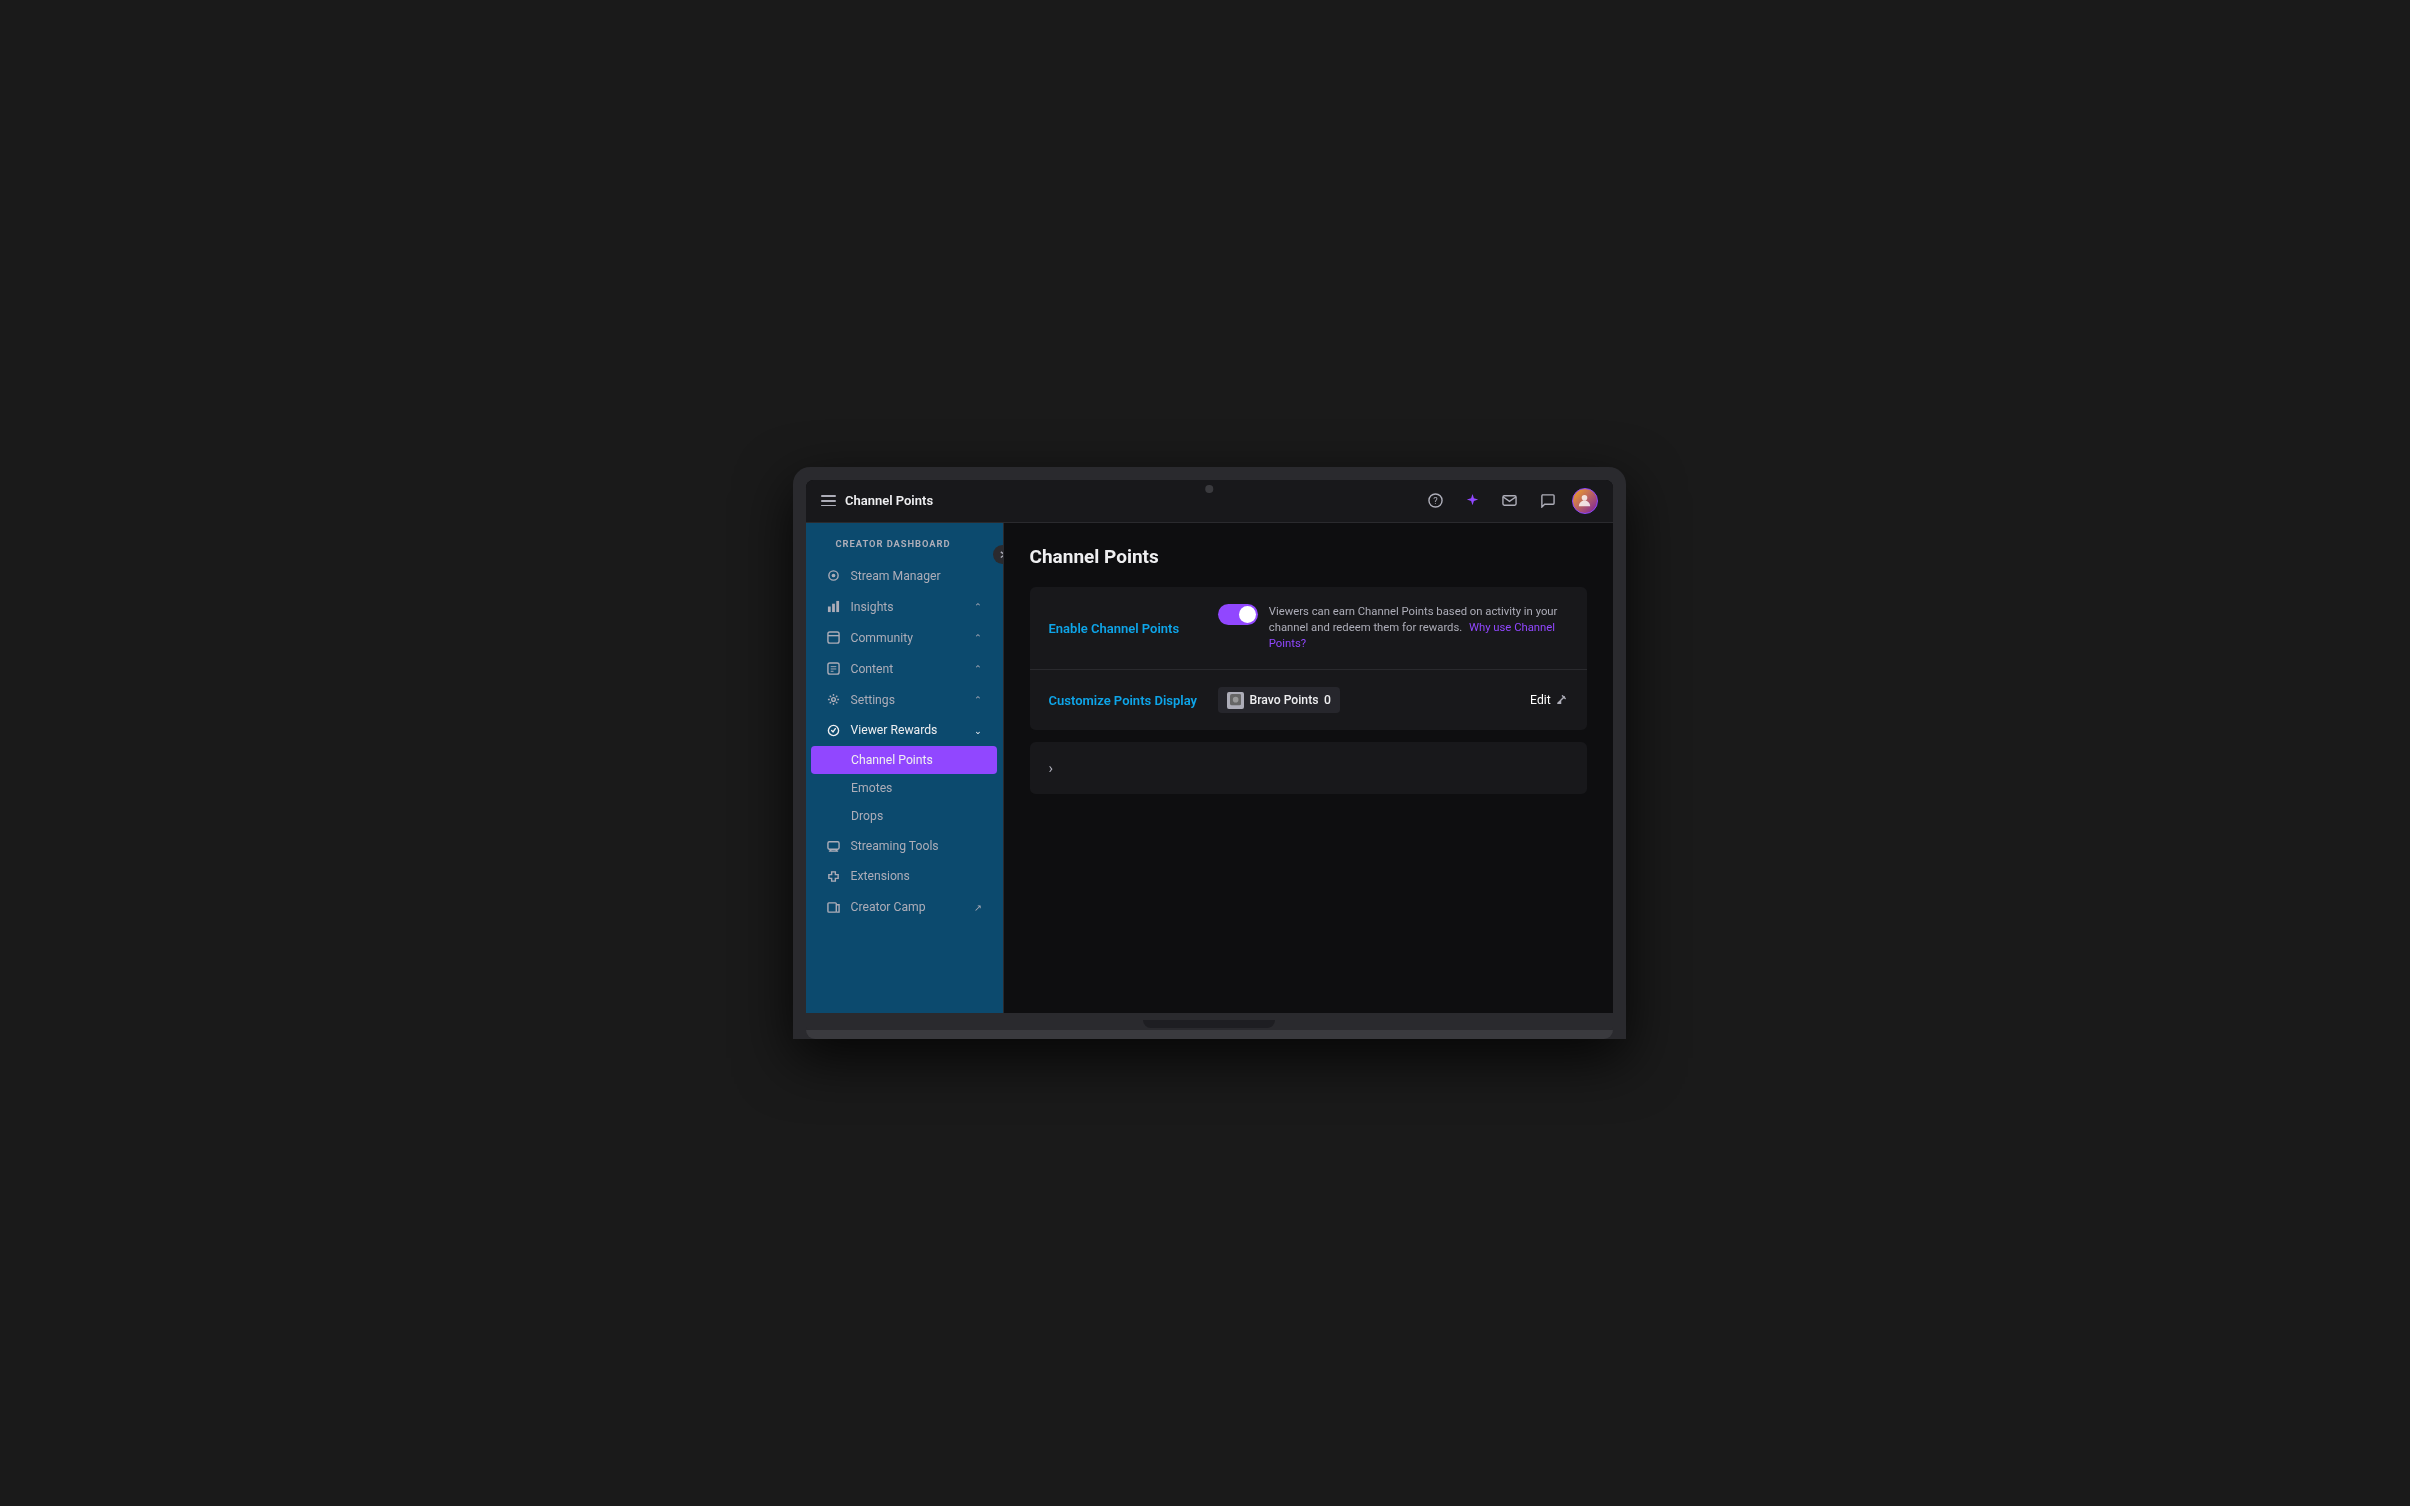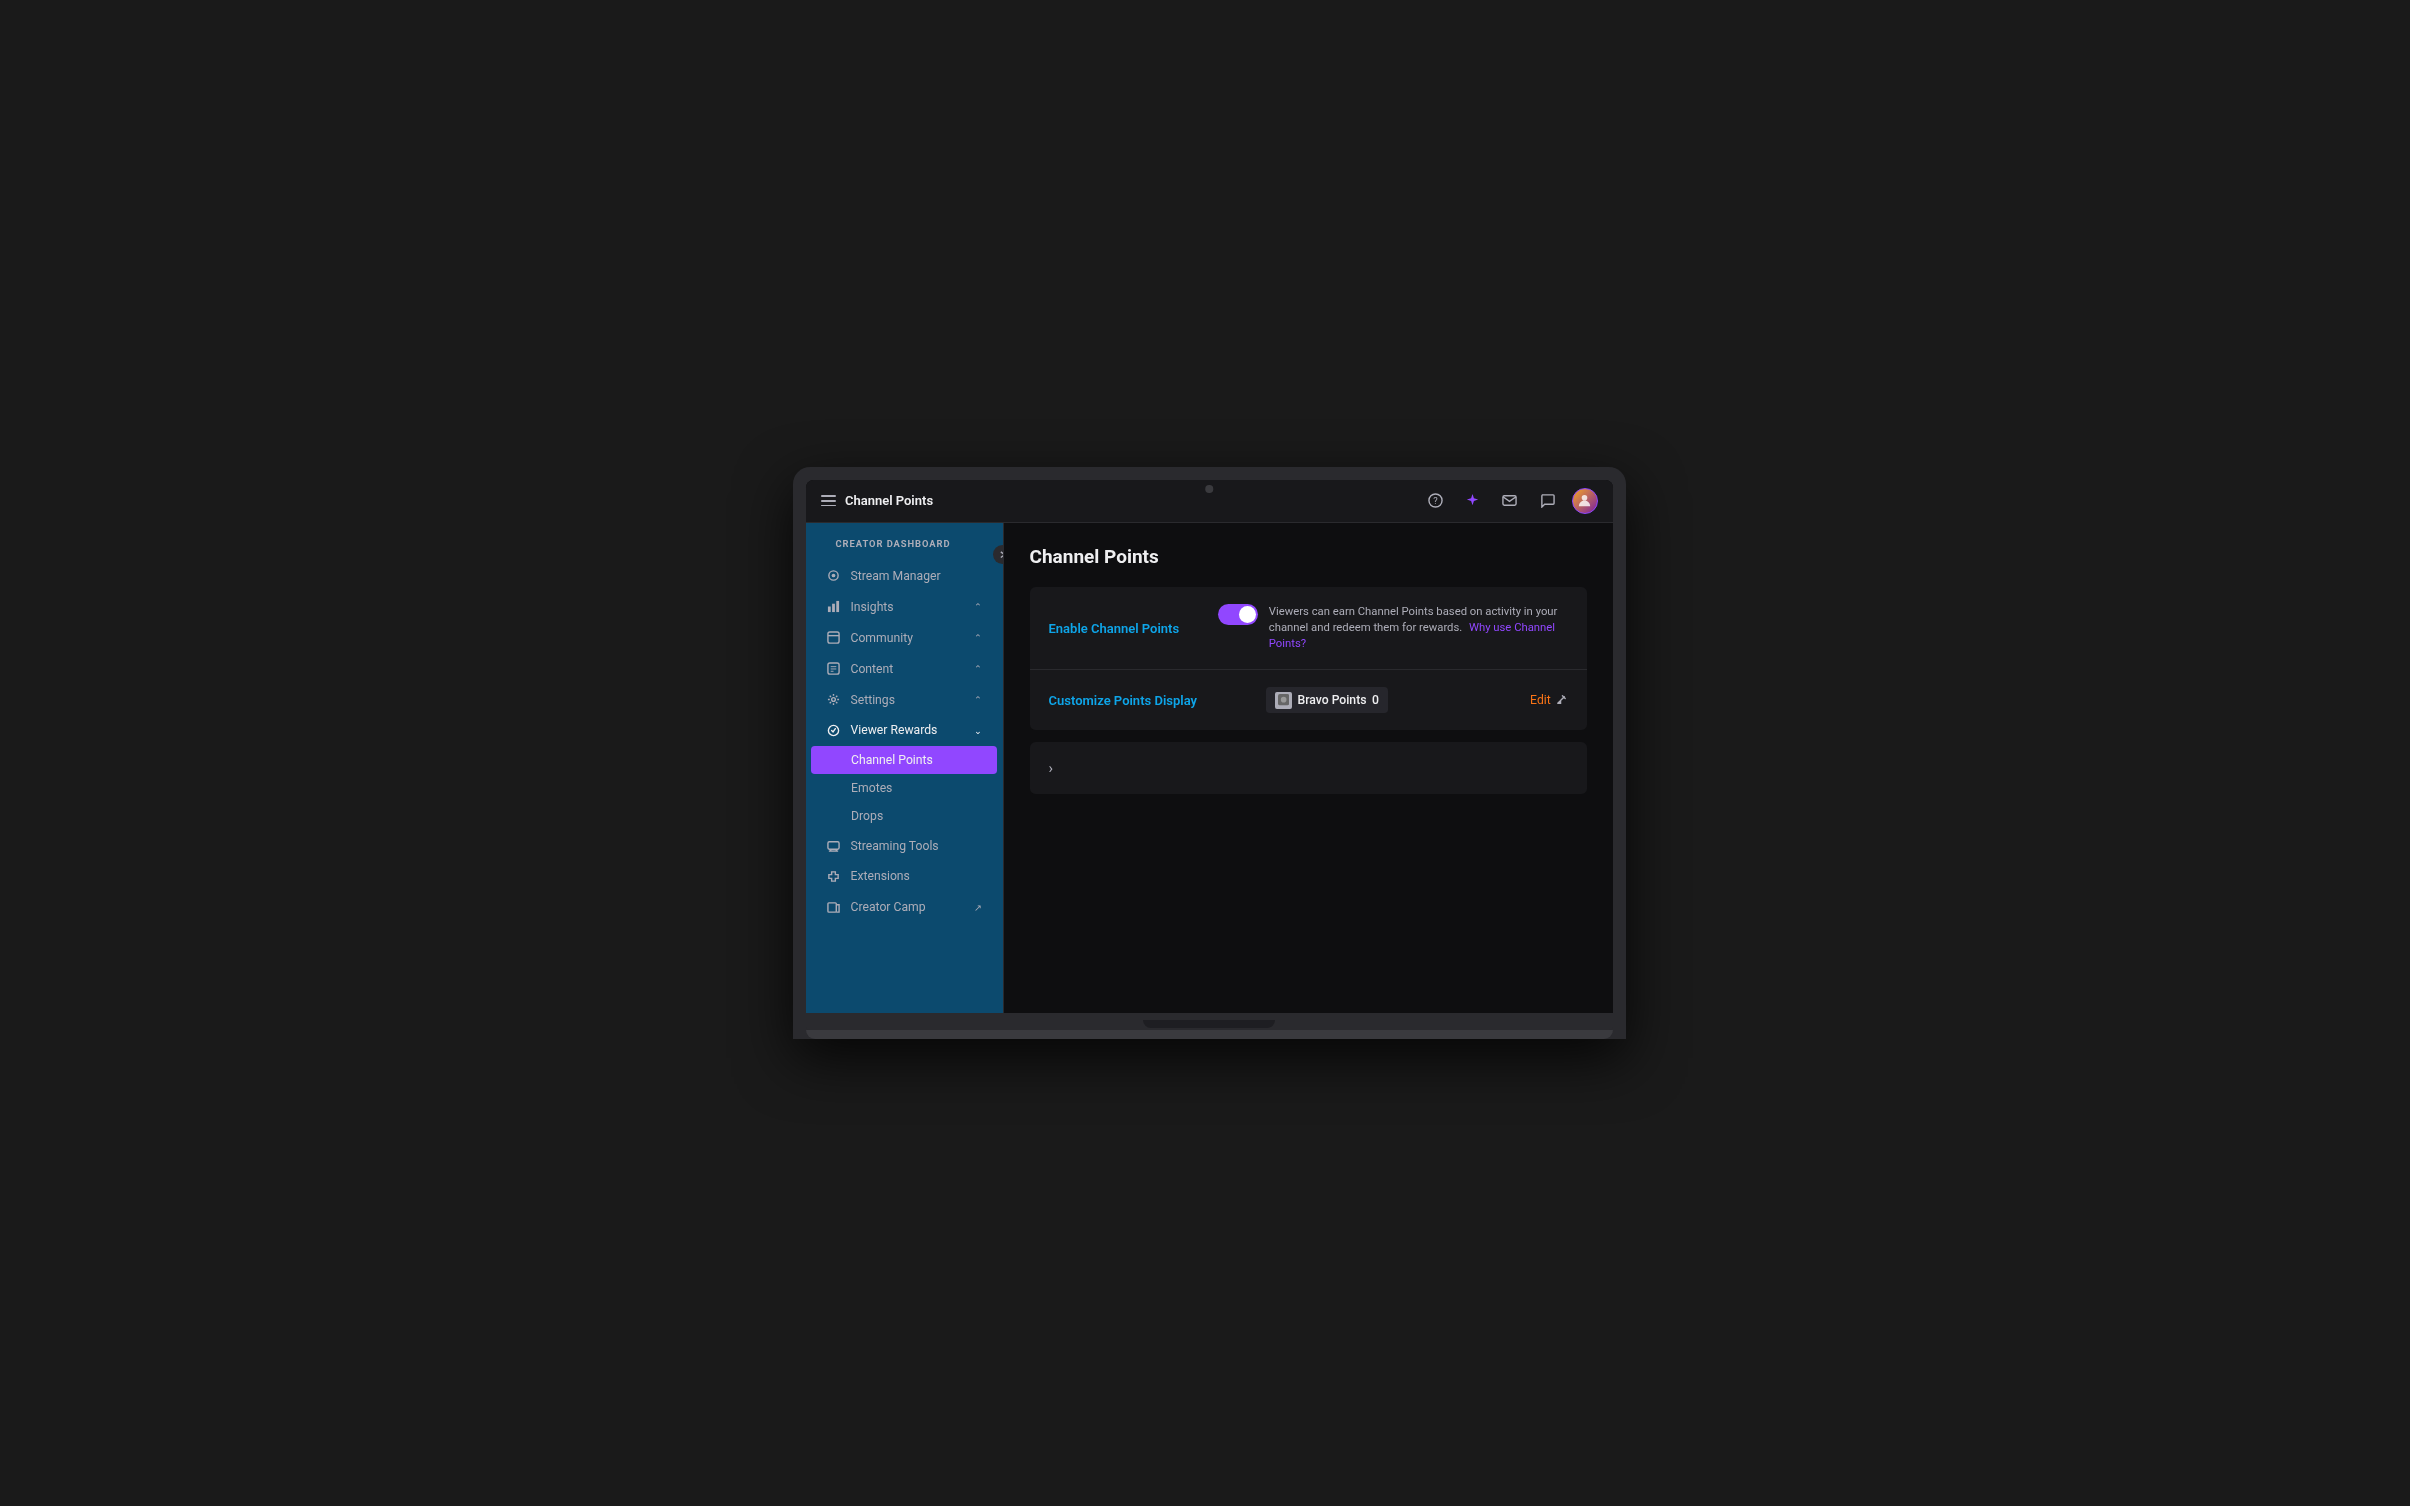--- a/index.html
+++ b/index.html
@@ -239,21 +239,20 @@
 
     .card-row {
       display: flex;
       align-items: center;
       padding: 17px 19px;
       border-bottom: 0.9px solid #2a2a2e;
     }
 
     .card-row:last-child {
       border-bottom: none;
-      gap: 48px;
     }
 
     .card-row-label {
       color: #0ea5e9;
       font-size: 13px;
       font-weight: 600;
       min-width: 169px;
     }
 
     .card-row-content {
@@ -324,21 +323,21 @@
       border-radius: 1.9px;
       display: flex;
       align-items: center;
       justify-content: center;
     }
 
     .edit-btn {
       display: flex;
       align-items: flex-start;
       gap: 3.8px;
-      color: #f97316;
+      color: #ffffff;
       font-size: 12.2px;
       cursor: pointer;
       margin-left: auto;
     }
 
     
     .manage-row {
       display: flex;
       align-items: center;
       padding: 17px 19px;

